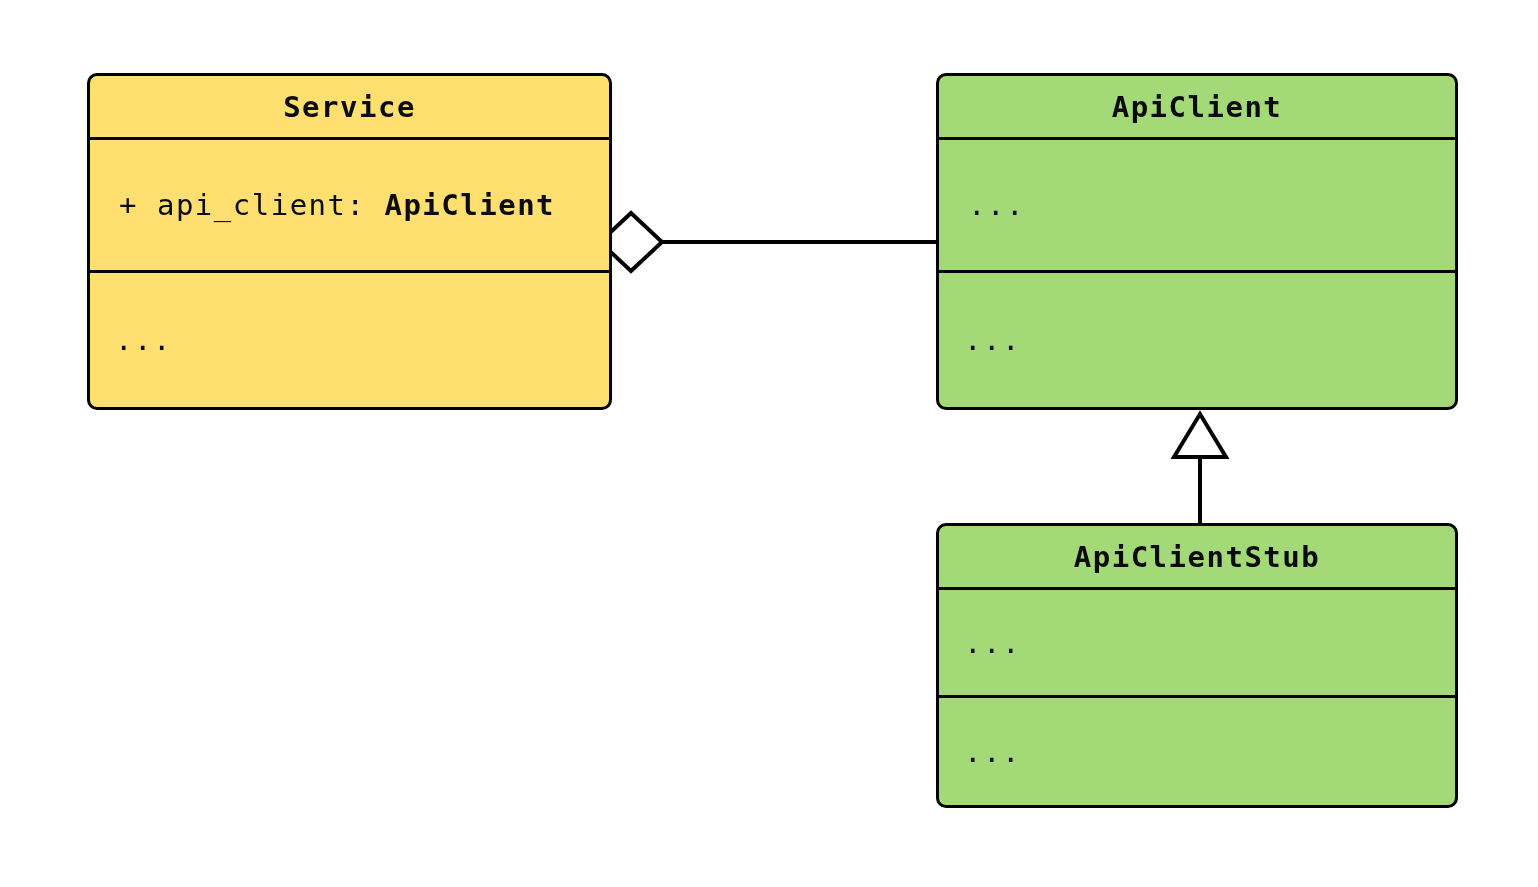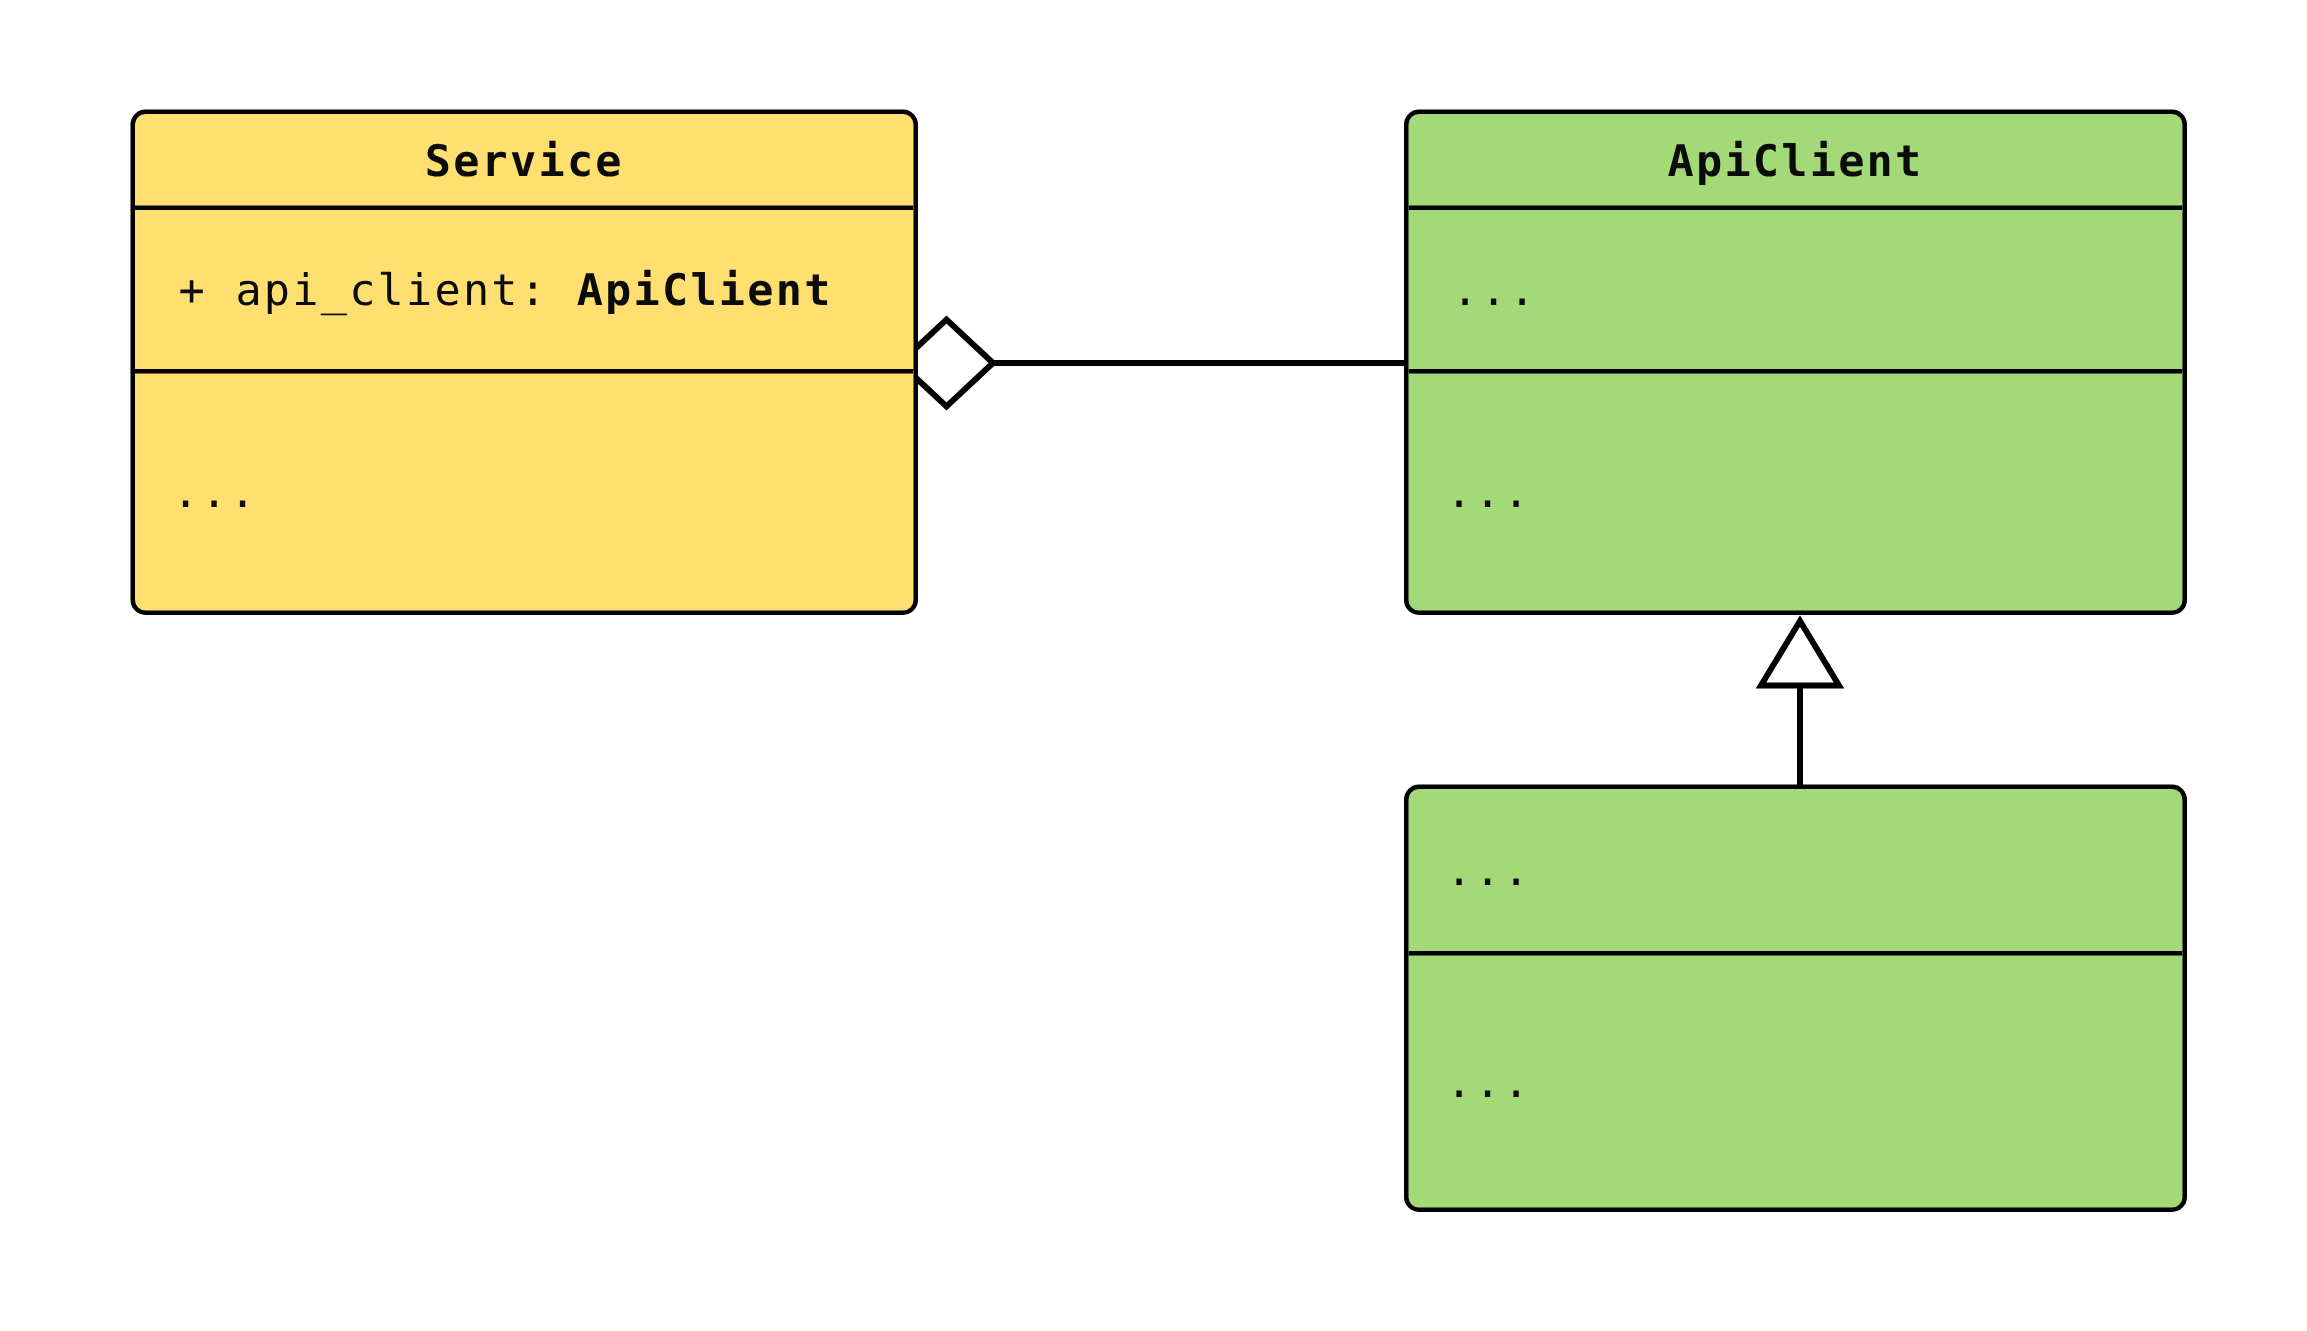--- a/index.html
+++ b/index.html
@@ -69,21 +69,21 @@
     fill: #ffffff;
     stroke-linejoin: miter;
   }
 
   
   #box-service        { left: 87px;  top: 73px;  width: 525px; height: 337px; }
   #box-apiclient      { left: 936px; top: 73px;  width: 522px; height: 337px; }
   #box-apiclientstub  { left: 936px; top: 523px; width: 522px; height: 285px; }
 
   #box-service .attrs,
-  #box-apiclient .attrs { height: 109px; padding-left: 29px; }
+  #box-apiclient .attrs { height: 133px; padding-left: 29px; }
   #box-apiclientstub .attrs { height: 108px; }
 </style>
 </head>
 <body>
 
 <div id="canvas">
 
   <svg id="connector-layer" width="1538" height="887" viewBox="0 0 1538 887">
 
     <line class="stroke" x1="660" y1="242" x2="936" y2="242"></line>
@@ -101,17 +101,18 @@
     <div class="sec body grow">...</div>
   </div>
 
   <div class="class-box green" id="box-apiclient">
     <div class="sec header">ApiClient</div>
     <div class="sec body attrs">...</div>
     <div class="sec body grow">...</div>
   </div>
 
   <div class="class-box green" id="box-apiclientstub">
+    <div class="sec header">ApiClientStub</div>
     <div class="sec body attrs">...</div>
     <div class="sec body grow">...</div>
   </div>
 
 </div>
 
 </body></html>

